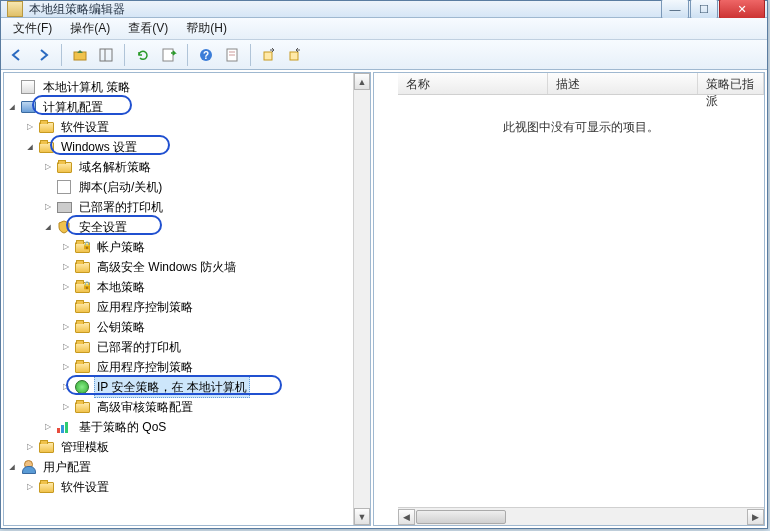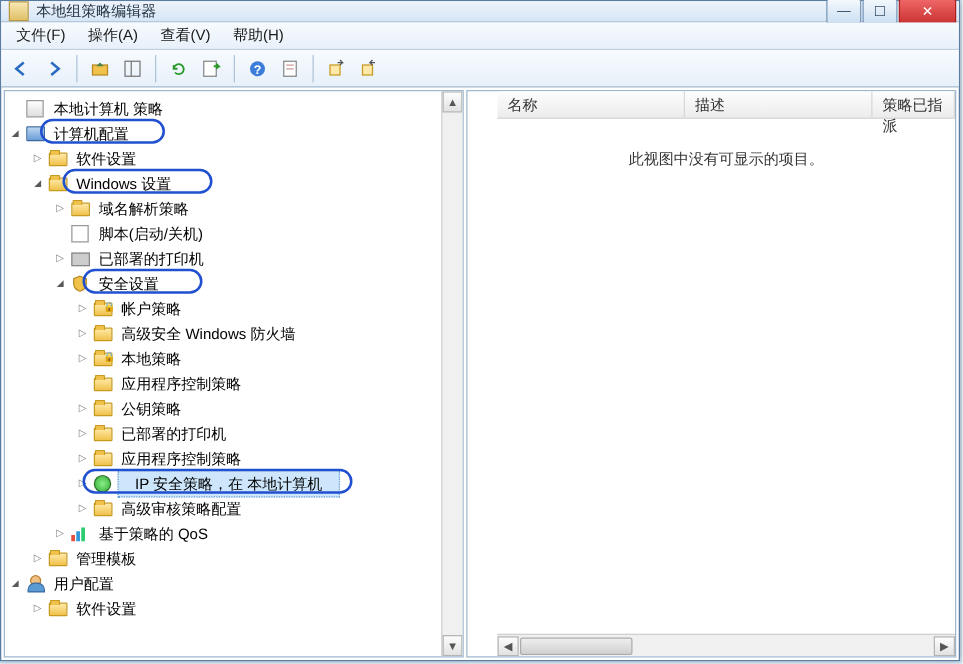--- a/index.html
+++ b/index.html
@@ -38,21 +38,21 @@
   .chart-ico span{width:3px;background:#4caf50;}
   .chart-ico span:nth-child(1){height:5px;background:#e74c3c;}
   .chart-ico span:nth-child(2){height:8px;background:#3498db;}
   .chart-ico span:nth-child(3){height:11px;background:#2ecc71;}
   .user-ico{width:14px;height:14px;position:relative;}
   .user-ico::before{content:""; position:absolute; top:0; left:3px; width:7px; height:7px; border-radius:50%; background:#f0c080; border:1px solid #b88030;}
   .user-ico::after{content:""; position:absolute; bottom:0; left:1px; width:12px; height:6px; border-radius:6px 6px 0 0; background:#5a9bd5; border:1px solid #3a6aa0;}
   .net-ico{width:14px;height:14px;background:radial-gradient(circle,#8e8,#3a3);border-radius:50%;border:1px solid #2a722a;}
   .root-ico{width:14px;height:14px;background:linear-gradient(#fff,#ddd);border:1px solid #999;}
   .tree-label { padding:1px 3px; }
-  .tree-label.sel { background:#cde6fb; border:1px dotted #6a9ed8; padding:0 13px;}
+  .tree-label.sel { background:#cde6fb; border:1px dotted #6a9ed8; padding:0 2px;}
   .ind { display:inline-block; }
   .ind0{width:0}.ind1{width:18px}.ind2{width:36px}.ind3{width:54px}
   .list-header { height:22px; background:linear-gradient(#fdfdfd,#ececec); border-bottom:1px solid #d0d0d0; display:flex; }
   .list-col { border-right:1px solid #d8d8d8; padding:3px 8px; color:#333; }
   .list-body { flex:1; position:relative; }
   .empty-msg { text-align:center; margin-top:24px; color:#333; }
   .hscroll { height:18px; background:#f0f0f0; border-top:1px solid #d0d0d0; display:flex; align-items:center;}
   .hscroll-btn{width:17px;height:16px;background:linear-gradient(#fdfdfd,#e2e2e2);border:1px solid #b5b5b5;display:flex;align-items:center;justify-content:center;font-size:9px;color:#555;}
   .hscroll-thumb{width:90px;height:14px;margin:0 1px;background:linear-gradient(#eee,#d0d0d0);border:1px solid #aaa;border-radius:2px;}
   .vscroll{position:absolute;right:0;top:0;bottom:0;width:17px;background:#f0f0f0;border-left:1px solid #d0d0d0;display:flex;flex-direction:column;}

